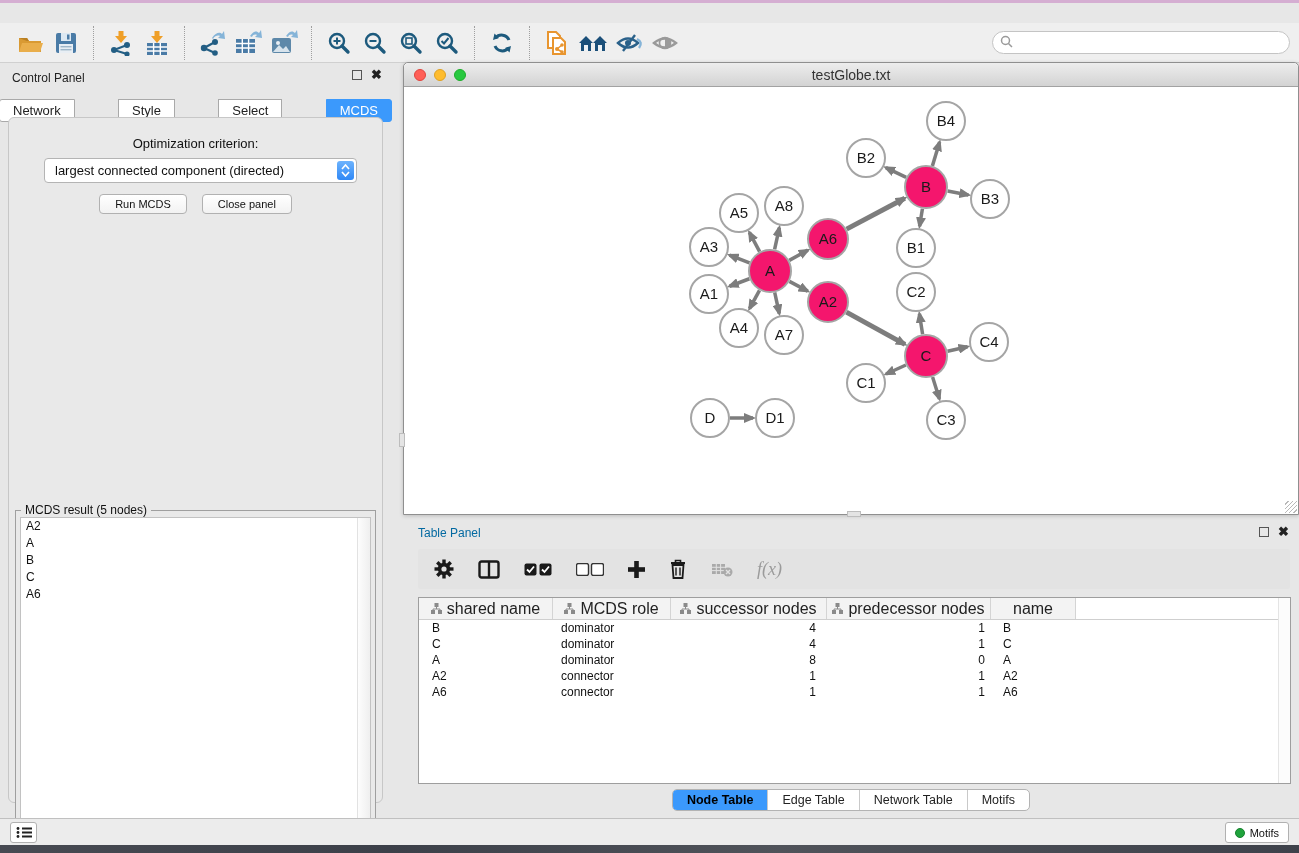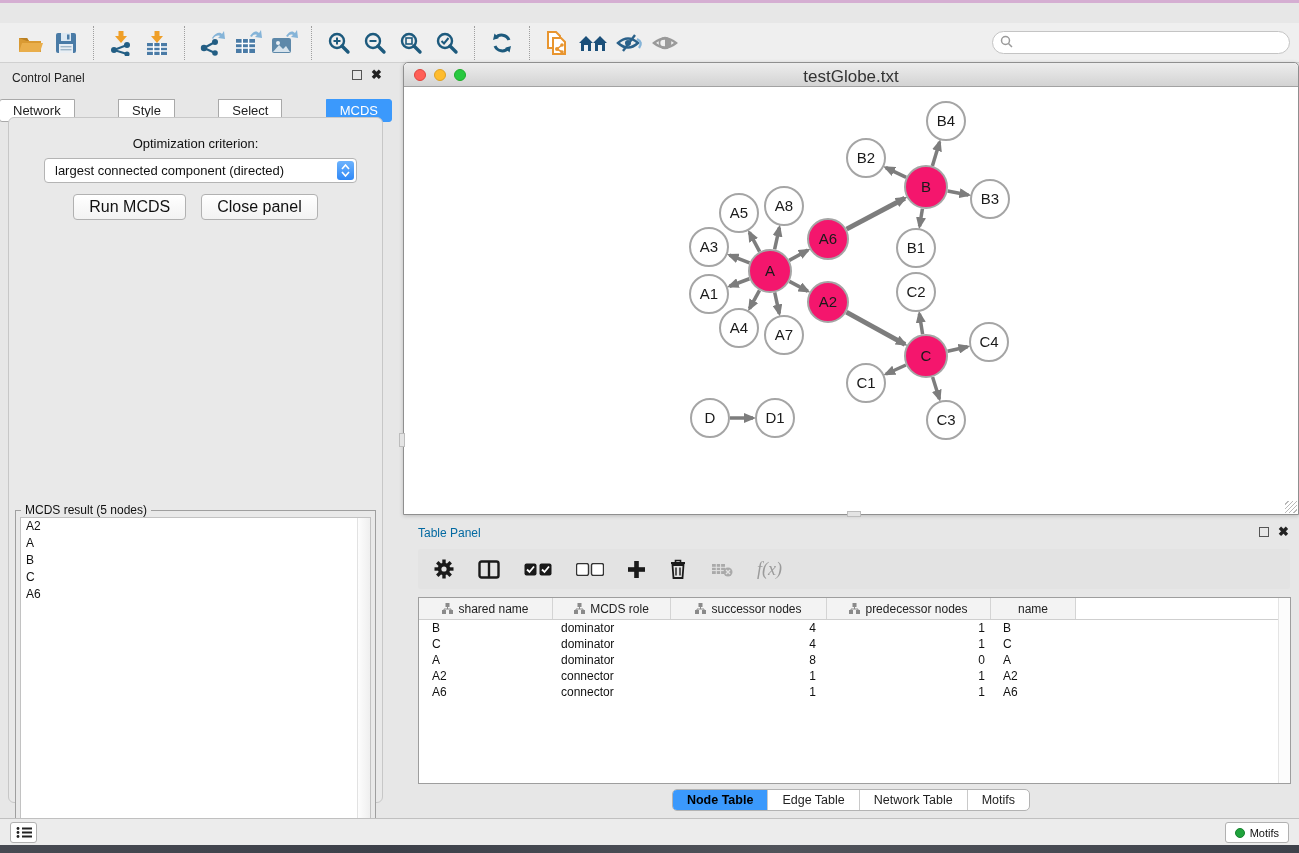--- a/index.html
+++ b/index.html
@@ -48,61 +48,61 @@
   .opt-label { position:absolute; left:0; width:100%; top:18px; text-align:center;
                font-size:13px; color:#111; }
   .combo { position:absolute; left:35px; top:40px; width:313px; height:25px; background:#fff;
            border:1px solid #b4b4b4; border-radius:4px; font-size:13px; color:#111;
            display:flex; align-items:center; padding-left:10px; }
   .combo .stepper { position:absolute; right:2px; top:2px; bottom:2px; width:17px;
                     background:linear-gradient(#6db3fd,#2f88f6); border-radius:3px;
                     display:flex; flex-direction:column; align-items:center; justify-content:center; gap:1px;}
   .btn-row { position:absolute; left:0; top:76px; width:100%; display:flex; justify-content:center; gap:15px; }
   .pushbtn { background:linear-gradient(#ffffff,#f2f2f2); border:1px solid #b1b1b1; border-radius:4px;
-             font-size:16px; color:#111; padding:3px 15px; }
+             font-size:11px; color:#111; padding:3px 15px; }
   .fieldset { position:absolute; left:6px; top:392px; width:361px; height:340px;
               border:1px solid #9f9f9f; background:#e9e9e9; }
   .legend { position:absolute; top:-8px; left:5px; background:#e9e9e9; padding:0 4px;
             font-size:12px; color:#111; }
   .listbox { position:absolute; left:4px; right:4px; top:6px; bottom:4px; background:#fff;
              border:1px solid #c2c2c2; }
   .listbox .scroll { position:absolute; right:0; top:0; bottom:0; width:13px;
                      background:linear-gradient(90deg,#fdfdfd,#efefef); border-left:1px solid #e2e2e2; }
   .listbox .item { font-size:12px; color:#111; padding:1px 0 1px 5px; line-height:15px; }
 
   
   .netwin { position:absolute; left:403px; top:62px; width:896px; height:453px;
             border:1px solid #8f8f8f; border-radius:5px 5px 0 0; background:#fff;
             box-shadow:0 1px 4px rgba(0,0,0,0.18); }
   .netwin .wtitle { position:absolute; left:0; top:0; right:0; height:24px;
             background:linear-gradient(#ededed,#d3d3d3); border-bottom:1px solid #a2a2a2;
             border-radius:5px 5px 0 0; }
   .netwin .wtitle .title { position:absolute; left:0; right:0; top:4px; text-align:center;
-            font-size:17px; color:#333; }
+            font-size:14px; color:#333; }
   .netwin .lights { top:6px; left:10px; }
   .net-canvas { position:absolute; left:1px; top:24px; width:892px; height:427px; background:#fff; overflow:hidden;}
   .resize-grip { position:absolute; right:1px; bottom:1px; width:12px; height:12px;
       background:repeating-linear-gradient(135deg,transparent,transparent 2px,#b9b9b9 2px,#b9b9b9 3px); }
   .edge-handle-left { position:absolute; left:-5px; top:370px; width:6px; height:14px;
       background:#e4e4e4; border:1px solid #bdbdbd; }
   .edge-handle-bottom { position:absolute; left:443px; bottom:-3px; width:14px; height:6px;
       background:#e4e4e4; border:1px solid #bdbdbd; }
 
   
   .tpanel { position:absolute; left:403px; top:520px; width:896px; height:292px; }
   .tpanel-title { position:absolute; left:15px; top:6px; font-size:12px; color:#0369a1; }
   .tp-toolbar { position:absolute; left:15px; top:29px; width:872px; height:40px;
                 background:#e3e3e3; border-radius:2px; display:flex; align-items:center;
                 gap:24px; padding-left:16px; }
   .tp-icon { display:flex; align-items:center; justify-content:center; }
   .fx { font-family:"Liberation Serif", serif; font-style:italic; font-size:18px; color:#9b9b9b;text-align:right; }
   .ttable { position:absolute; left:15px; top:77px; width:873px; height:187px;
             background:#fff; border:1px solid #9e9e9e; overflow:hidden; }
   .thead { display:flex; height:22px; border-bottom:1px solid #cfcfcf; }
-  .th { background:#f3f3f3; border-right:1px solid #d4d4d4; font-size:12px; color:#222;
+  .th { background:#f3f3f3; border-right:1px solid #d4d4d4; font-size:16px; color:#222;
         display:flex; align-items:center; justify-content:center; gap:5px; }
   .trow { display:flex; height:16px; align-items:center; }
   .td { font-size:12px; color:#111; white-space:nowrap; overflow:hidden; }
   .c0 { width:134px; padding-left:13px; }
   .c1 { width:118px; padding-left:8px; }
   .c2 { width:156px; text-align:right; padding-right:11px; }
   .c3 { width:164px; text-align:right; padding-right:6px; }
   .c4 { width:85px;  padding-left:12px; }
   .tbl-scroll { position:absolute; right:0; top:0; bottom:0; width:12px;
                 background:#fcfcfc; border-left:1px solid #e4e4e4; }

